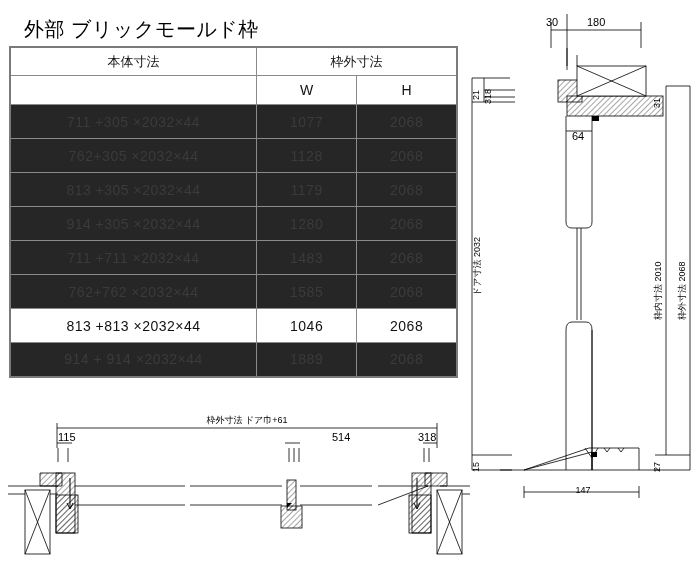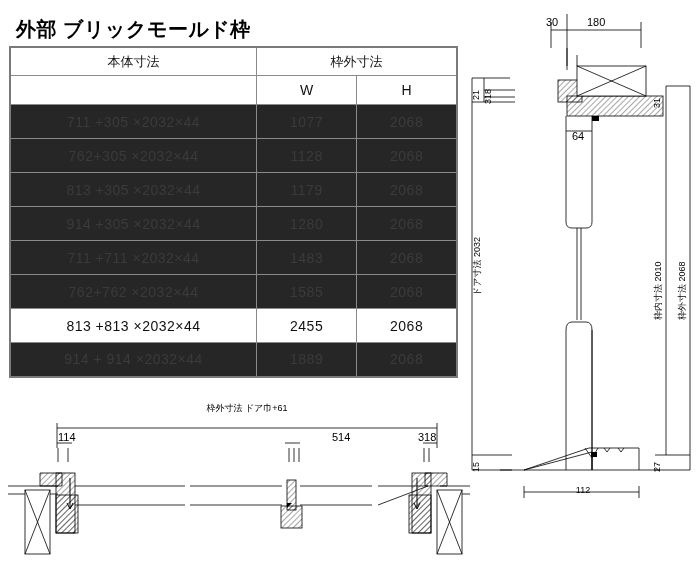--- a/index.html
+++ b/index.html
@@ -5,21 +5,21 @@
   html,body{margin:0;padding:0;background:#ffffff;}
   body{
     width:700px;height:572px;position:relative;overflow:hidden;
     font-family:"Liberation Sans","DejaVu Sans",sans-serif;
     color:#000;
   }
   .abs{position:absolute;}
 
   
   #title{
-    left:16px;top:16px;font-size:20px;font-weight:bold;letter-spacing:.5px;
+    left:24px;top:16px;font-size:20px;font-weight:normal;letter-spacing:.5px;
     white-space:nowrap;
   }
 
   
   #spec-table{
     left:9px;top:46px;width:449px;
     border-collapse:collapse;
     border:2px solid #7a7a7a;
     background:#fff;
     table-layout:fixed;
@@ -106,21 +106,21 @@
       <td>1483</td>
       <td>2068</td>
     </tr>
     <tr class="row-dark">
       <td>762+762 ×2032×44</td>
       <td>1585</td>
       <td>2068</td>
     </tr>
     <tr class="row-light">
       <td>813 +813 ×2032×44</td>
-      <td>2455</td>
+      <td>1046</td>
       <td>2068</td>
     </tr>
     <tr class="row-dark">
       <td>914 + 914 ×2032×44</td>
       <td>1889</td>
       <td>2068</td>
     </tr>
   </tbody>
 </table>
 
@@ -263,28 +263,28 @@
       <line x1="462" y1="490" x2="437" y2="554"></line>
       <path d="M417,478 L417,508 M414,503 L417,509 L420,503" stroke-width="1"></path>
     </g>
 
   </g>
 </svg>
 
 <div class="hlab" style="left:546px;top:16px;">30</div>
 <div class="hlab" style="left:587px;top:16px;">180</div>
 <div class="hlab" style="left:572px;top:130px;">64</div>
-<div class="hlab-c" style="left:560px;top:485px;width:46px;">112</div>
+<div class="hlab-c" style="left:560px;top:485px;width:46px;">147</div>
 
 <div class="vlab" style="left:471px;top:100px;">21</div>
 <div class="vlab" style="left:483px;top:104px;">318</div>
 <div class="vlab" style="left:471px;top:296px;">ドア寸法 2032</div>
 <div class="vlab" style="left:471px;top:472px;">15</div>
 
 <div class="vlab" style="left:652px;top:108px;">31</div>
 <div class="vlab" style="left:652px;top:320px;">枠内寸法 2010</div>
 <div class="vlab" style="left:676px;top:320px;">枠外寸法 2068</div>
 <div class="vlab" style="left:652px;top:472px;">27</div>
 
-<div class="hlab-c" style="left:168px;top:402px;width:158px;">枠外寸法 ドア巾+61</div>
-<div class="hlab" style="left:58px;top:431px;">114</div>
+<div class="hlab-c" style="left:168px;top:414px;width:158px;">枠外寸法 ドア巾+61</div>
+<div class="hlab" style="left:58px;top:431px;">115</div>
 <div class="hlab" style="left:284px;top:431px;padding-left:48px;">514</div>
 <div class="hlab" style="left:418px;top:431px;">318</div>
 
 </body></html>

